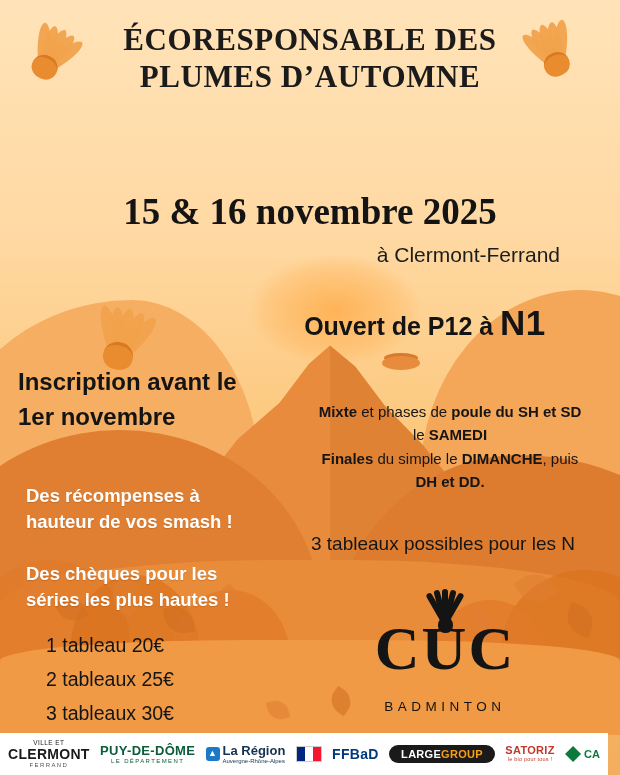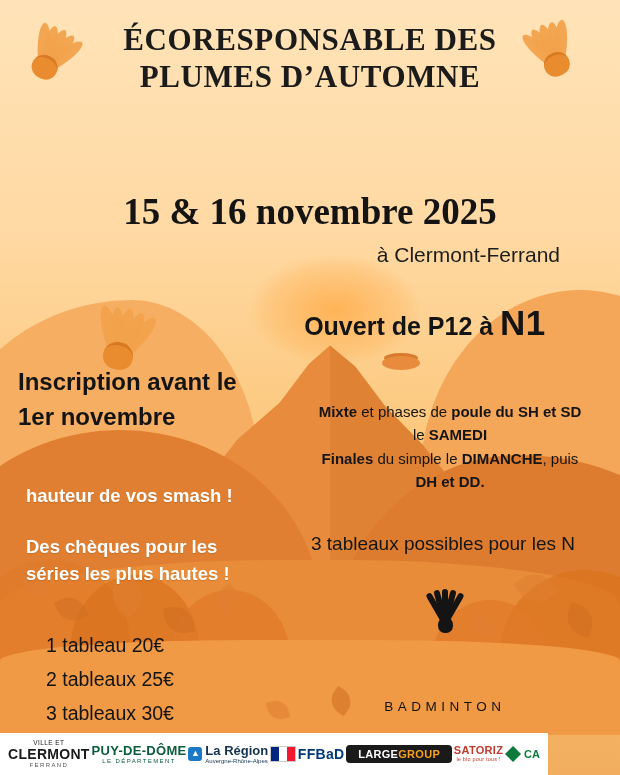--- a/index.html
+++ b/index.html
@@ -257,21 +257,21 @@
   .club-shuttle .cc {
     position: absolute; left: 50%; bottom: -10px;
     width: 15px; height: 16px; margin-left: -7.5px;
     background: #141414; border-radius: 50% 50% 45% 45%;
   }
 
   
   .sponsors {
     position: absolute;
     left: 0; bottom: 0;
-    width: 548px; height: 42px;
+    width: 608px; height: 42px;
     background: #ffffff;
     display: flex;
     align-items: center;
     justify-content: space-between;
     padding: 0 8px;
   }
   .sp {
     display: flex;
     flex-direction: column;
     align-items: center;
@@ -294,21 +294,21 @@
   }
   .sp-region .txt { display:flex; flex-direction:column; line-height:1.05; }
   .sp-region .t1 { font-weight:bold; font-size:13px; color:#14324f; }
   .sp-region .t2 { font-size:6px; color:#14324f; }
   .flag { display:flex; width:26px; height:16px; border:1px solid #ccc; }
   .flag i { flex:1; display:block; }
   .flag .b { background:#00267f; }
   .flag .w { background:#fff; }
   .flag .r { background:#f31830; }
   .sp-ffbad .l2 { color:#00387b; font-size:14px; }
-  .sp-large { background:#1a1a1a; color:#fff; padding:3px 12px; border-radius:4px; font-weight:bold; font-size:11px; letter-spacing:.3px;}
+  .sp-large { background:#1a1a1a; color:#fff; padding:3px 12px; border-radius:9px; font-weight:bold; font-size:11px; letter-spacing:.3px;}
   .sp-large .acc { color:#f7a11a; }
   .sp-satoriz .l2 { color:#c0392b; font-size:11px; }
   .sp-satoriz .l3 { color:#c0392b; font-size:5.5px; letter-spacing:.2px;}
   .sp-ca { display:flex; flex-direction:row; align-items:center; gap:3px; }
   .sp-ca .sq { width:16px; height:16px; background:#0b7a3b; clip-path: polygon(50% 0,100% 50%,50% 100%,0 50%); }
   .sp-ca .t1 { font-weight:bold; font-size:11px; color:#0b7a3b; }
 </style>
 </head>
 <body>
 
@@ -396,20 +396,21 @@
     <div>
       <span>le </span><b>SAMEDI</b>
     </div>
     <div>
       <b>Finales</b><span> du simple le </span><b>DIMANCHE</b><span>, puis</span>
     </div>
     <div><b>DH et DD.</b></div>
   </div>
 
   <div class="rewards">
+    <div>Des récompenses à</div>
     <div>hauteur de vos smash !</div>
     <div class="blk2">Des chèques pour les</div>
     <div>séries les plus hautes !</div>
   </div>
 
   <div class="tableaux-n">3 tableaux possibles pour les N</div>
 
   <div class="prices">
     <div>1 tableau 20€</div>
     <div>2 tableaux 25€</div>
@@ -418,20 +419,21 @@
 
   <div class="club-logo">
     <div class="club-shuttle">
       <div class="cf" style="transform:rotate(-30deg);"></div>
       <div class="cf" style="transform:rotate(-15deg);"></div>
       <div class="cf" style="transform:rotate(0deg);"></div>
       <div class="cf" style="transform:rotate(15deg);"></div>
       <div class="cf" style="transform:rotate(30deg);"></div>
       <div class="cc"></div>
     </div>
+    <div class="cuc-text">CUC</div>
     <div class="cuc-sub">BADMINTON</div>
   </div>
 
   <div class="sponsors">
 
     <div class="sp sp-clermont">
       <span class="l1">VILLE ET</span>
       <span class="l2">CLERMONT</span>
       <span class="l3">FERRAND</span>
     </div>

